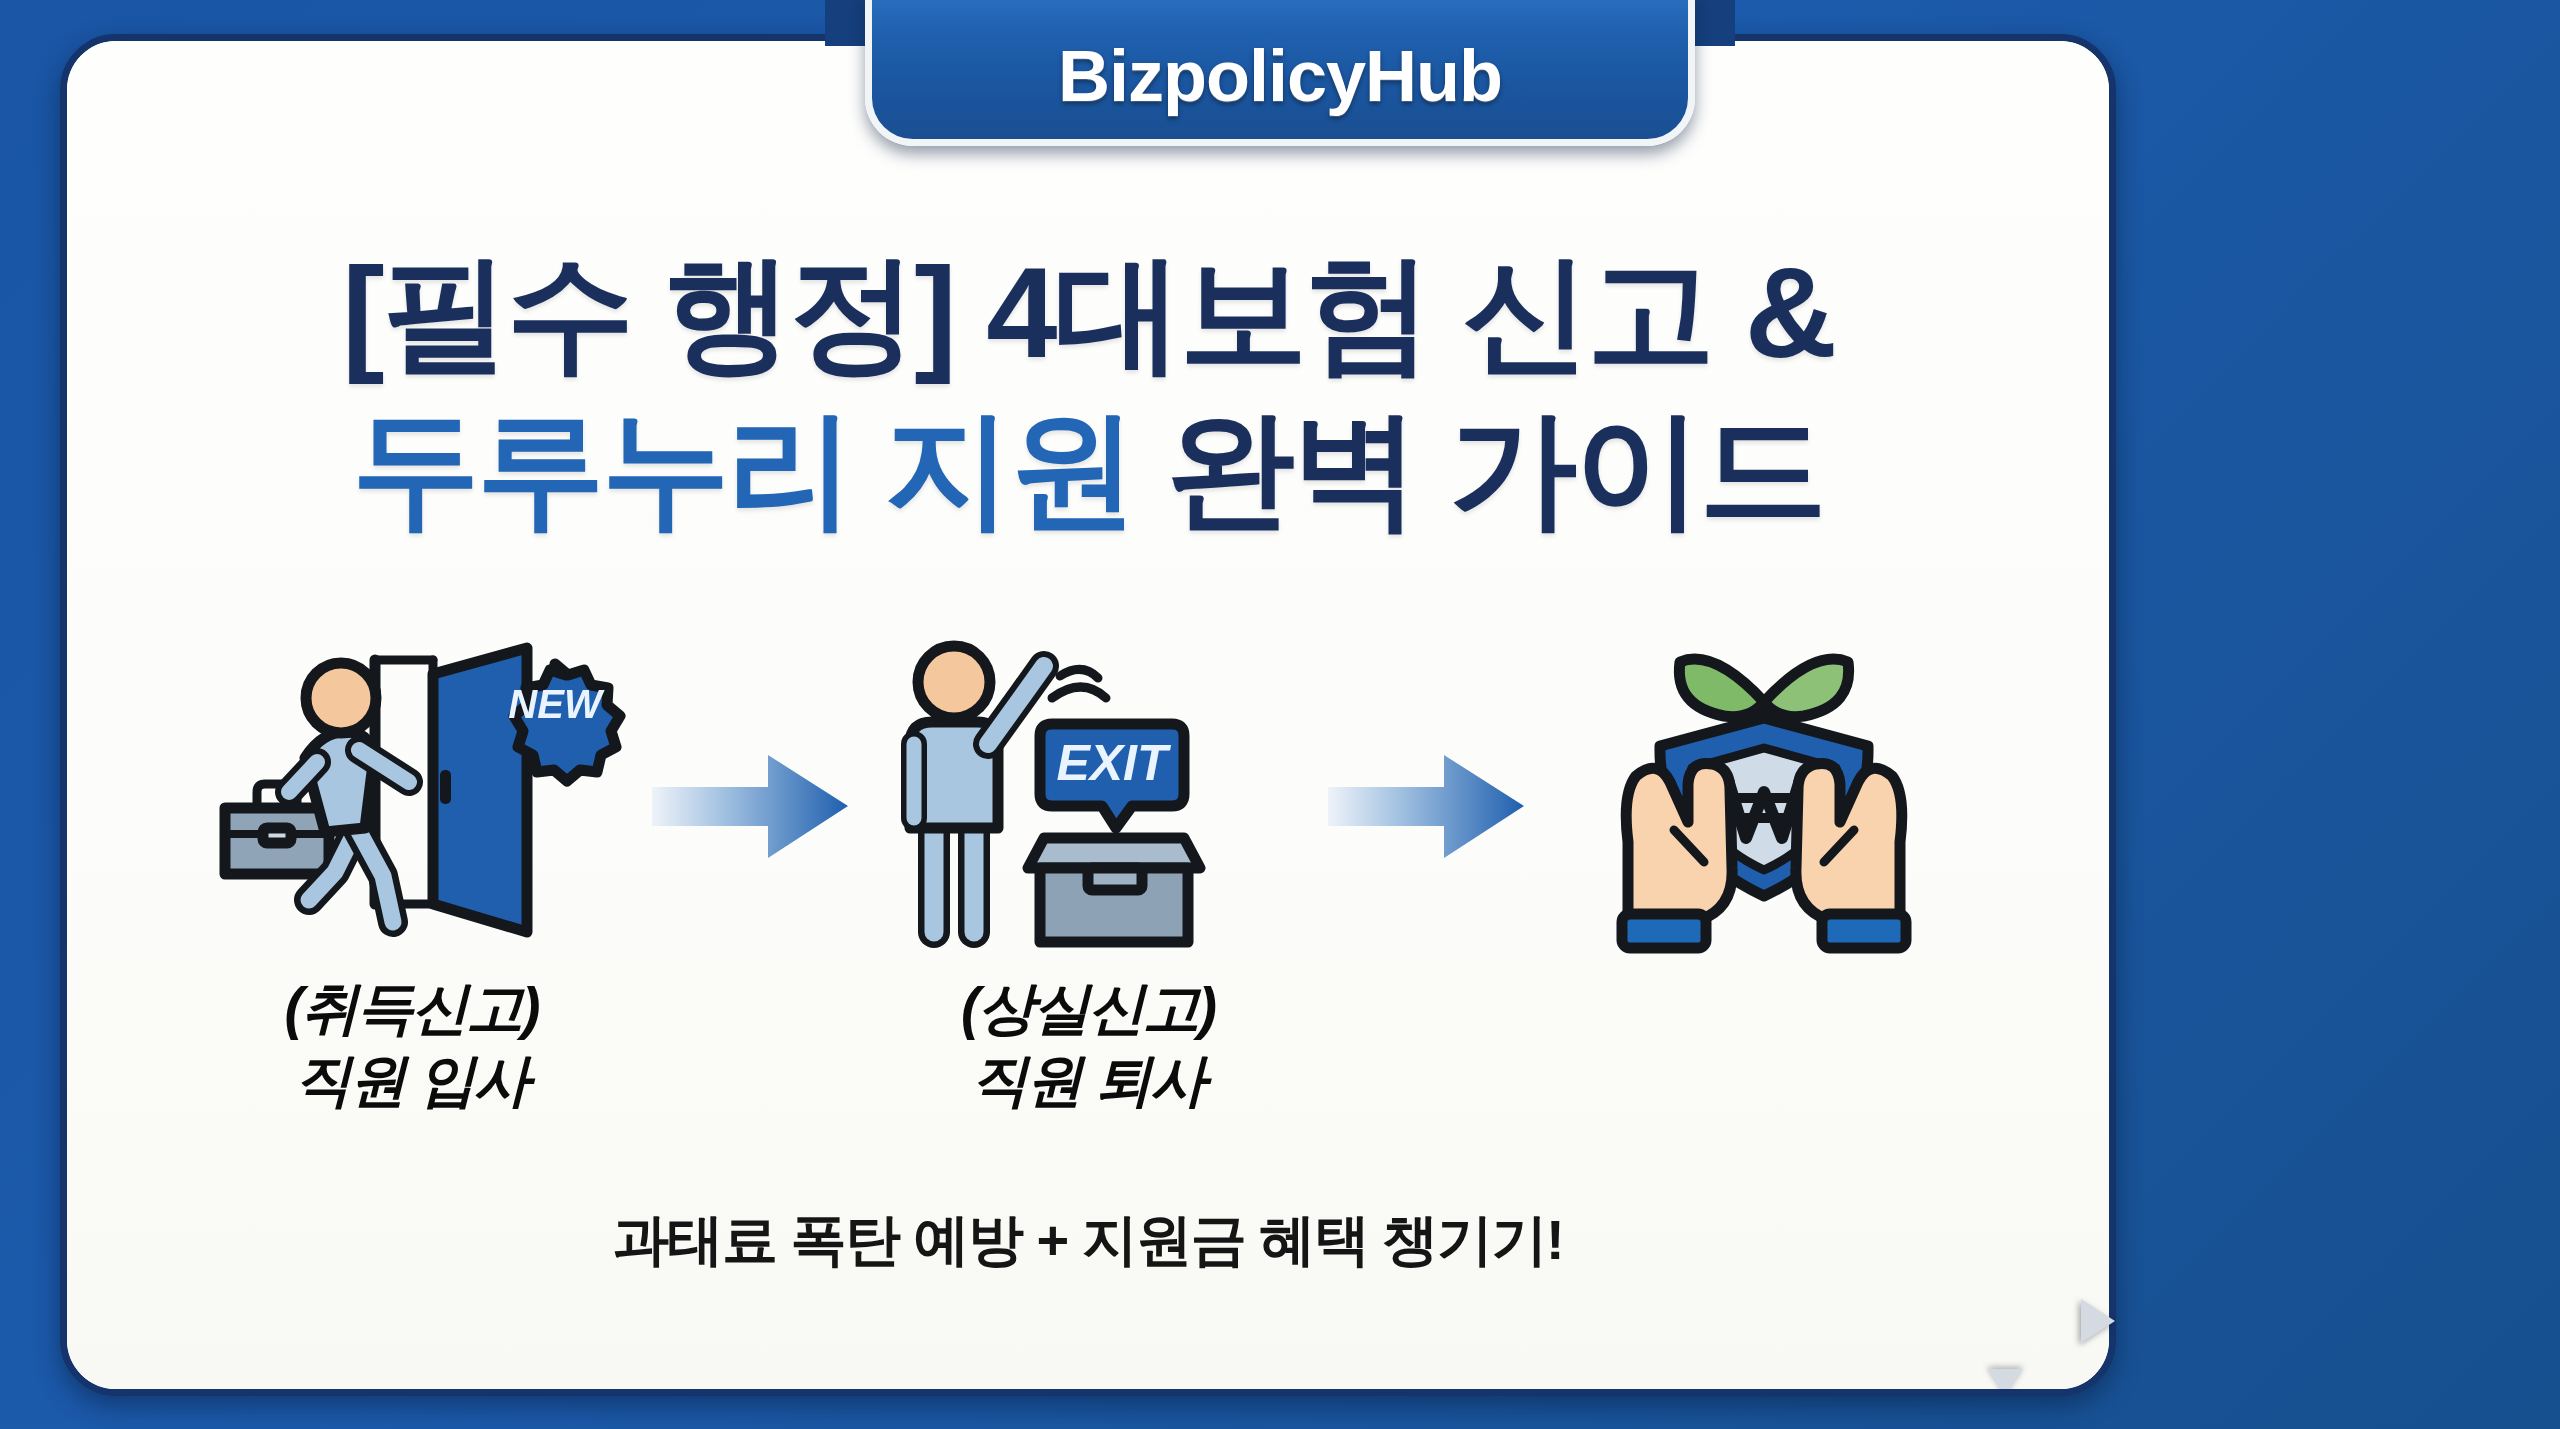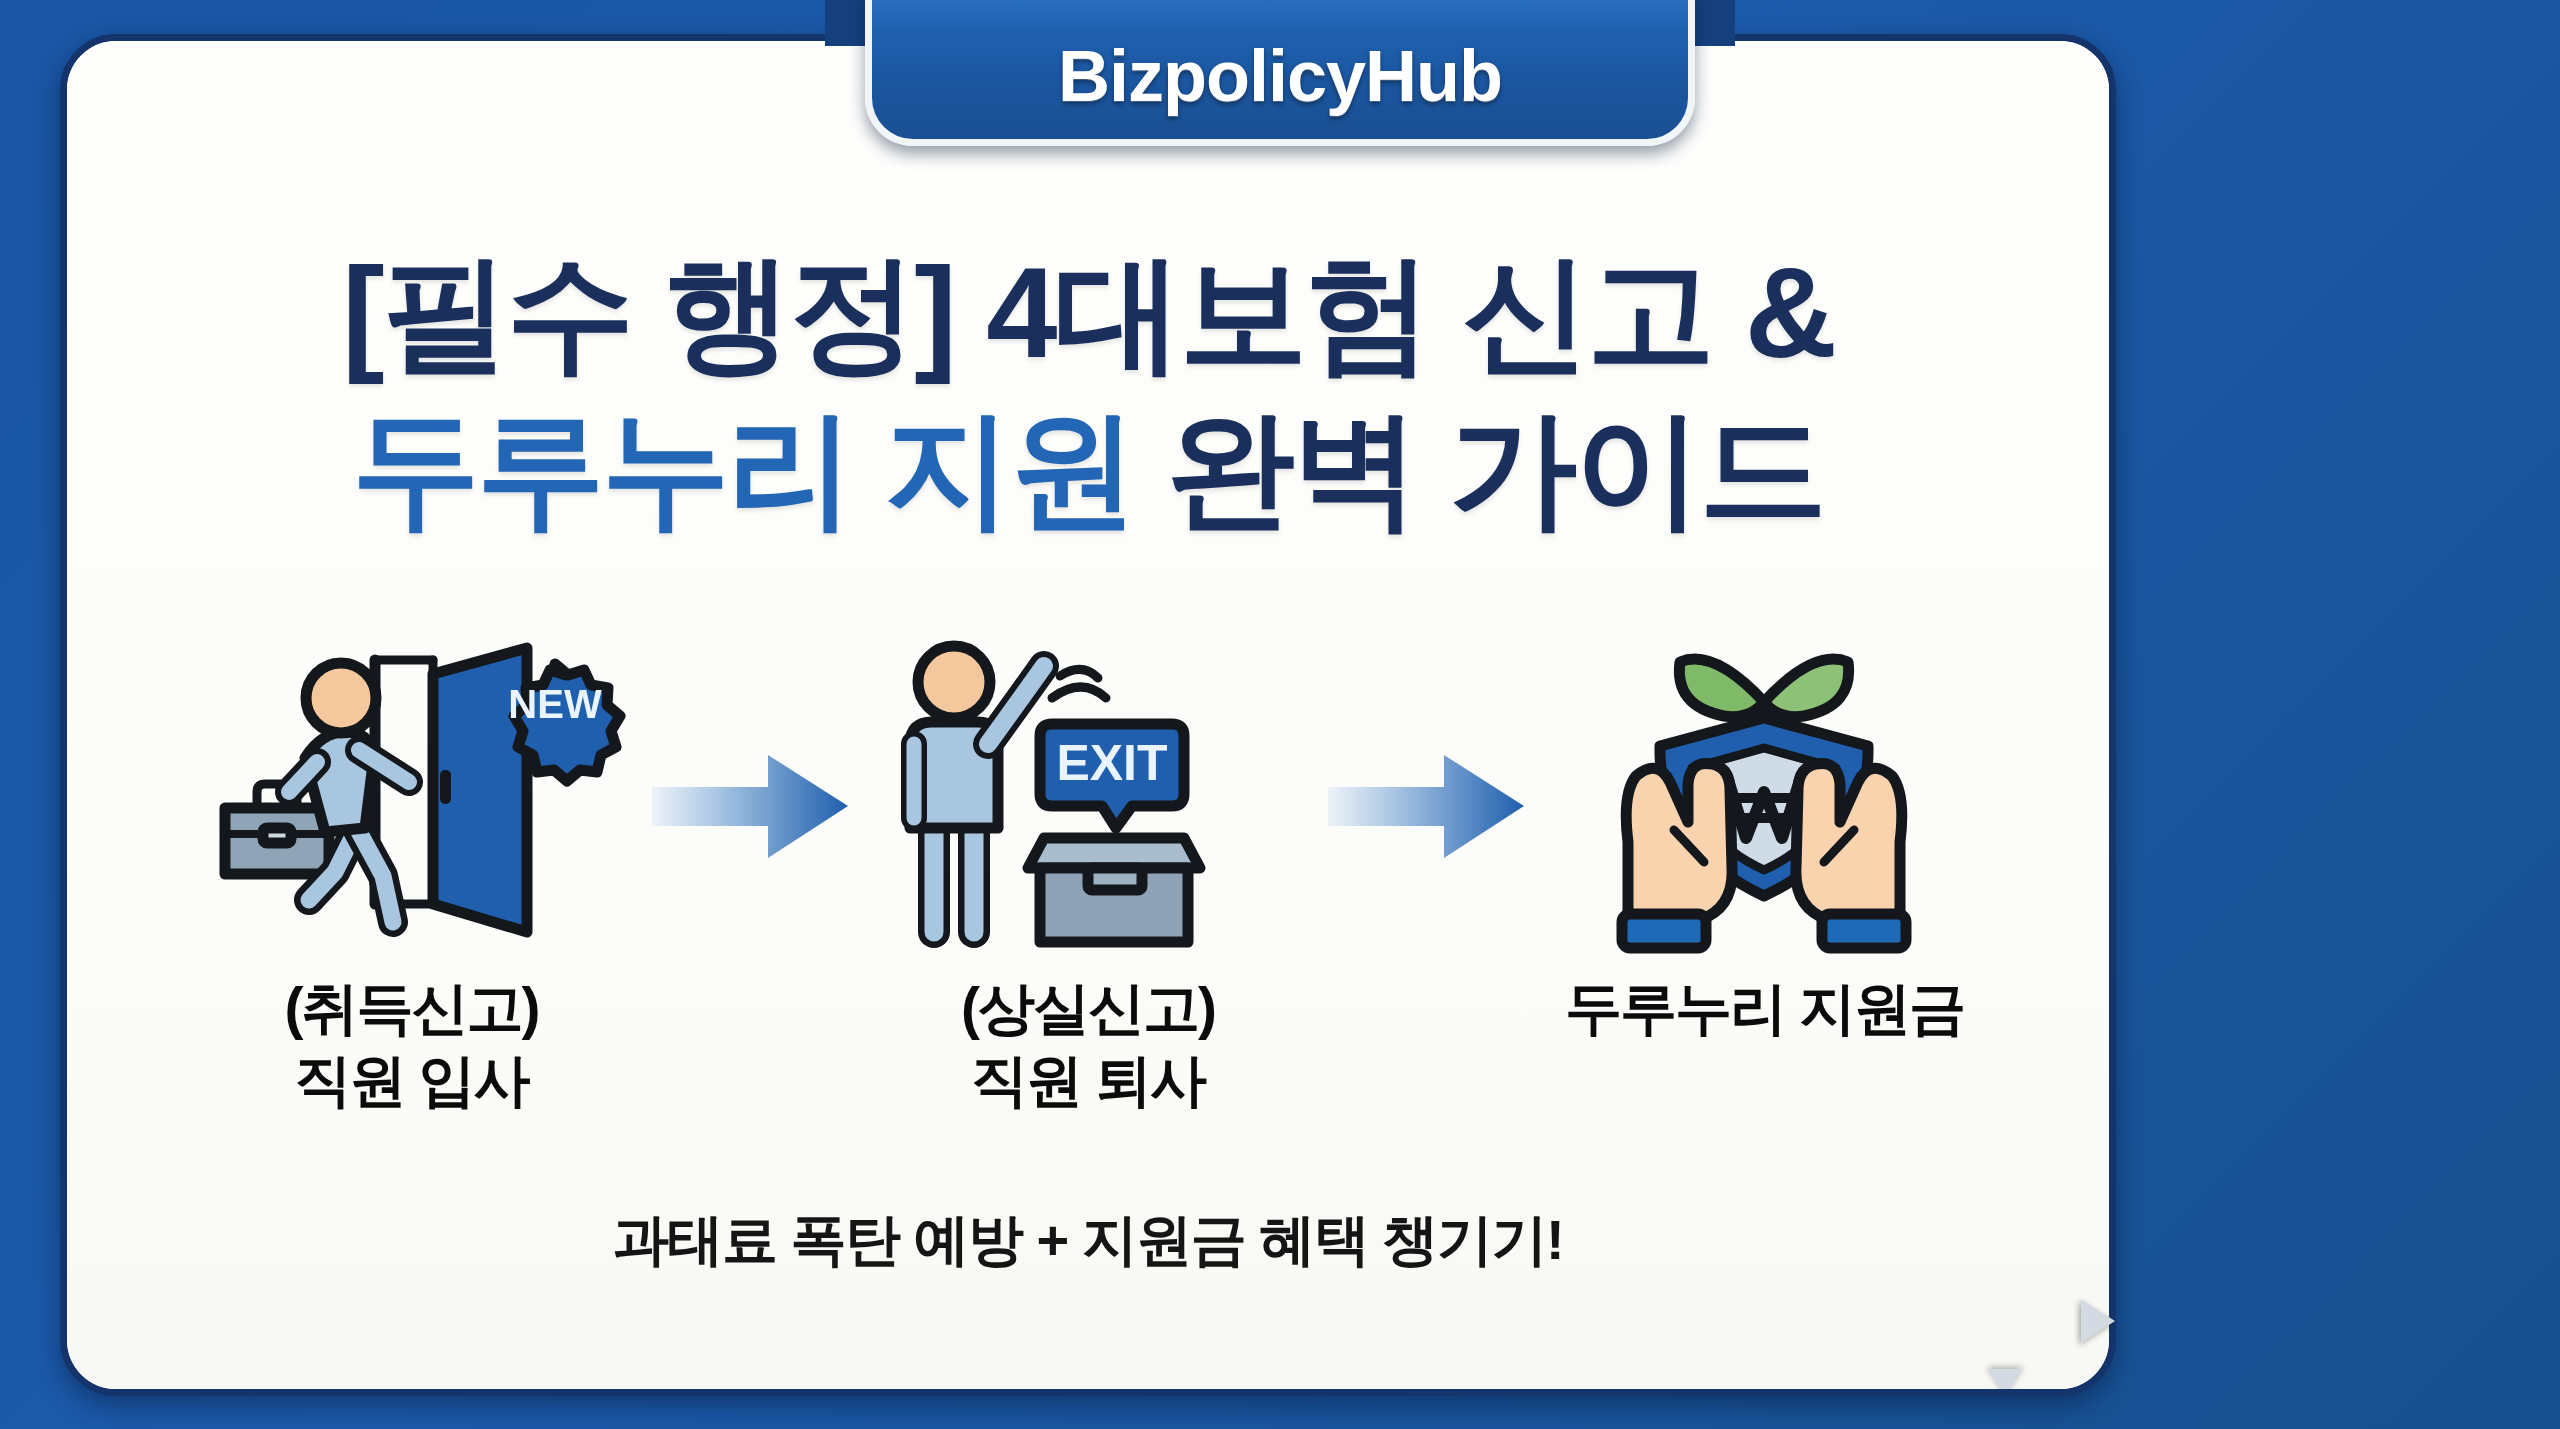--- a/index.html
+++ b/index.html
@@ -95,21 +95,21 @@
   .hl-navy { color:#1a2f5c; text-shadow:0 3px 4px rgba(0,0,0,.10); }
   .hl-blue { color:#2366b6; text-shadow:0 3px 4px rgba(0,0,0,.10); }
   #hl-line2 { margin-top:20px; }
 
   
   #flow {
     position:absolute;
     left:110px; right:110px; top:588px;
     display:flex; align-items:flex-start; justify-content:space-between;
   }
-  .step { width:520px; display:flex; flex-direction:column; align-items:center; }
+  .step { width:520px; display:flex; flex-direction:column; align-items:center;font-style:italic; }
   .step-art { height:330px; width:100%; display:flex; align-items:center; justify-content:center; }
   .step-label {
     margin-top:14px;
     text-align:center;
     color:#0b0b0b;
     font-size:57px;
     font-weight:bold;
     line-height:1.26;
     letter-spacing:-2px;
     white-space:nowrap;
@@ -278,21 +278,20 @@
 
               <path d="M328 144 q-22 -18 -34 6 L276 190 L276 152 q-2 -24 -24 -20 q-18 4 -18 26 L232 236 Q230 276 264 288 L336 288 L336 210 Q342 162 328 144 Z" fill="#f9d3ae"></path>
               <path d="M290 198 L260 230" fill="none" stroke-width="9"></path>
 
               <rect x="58" y="282" width="84" height="34" rx="8" fill="#1f6ab8"></rect>
               <rect x="258" y="282" width="84" height="34" rx="8" fill="#1f6ab8"></rect>
             </g>
           </svg>
         </div>
         <div class="step-label">
-          <div>두루누리 지원금</div>
         </div>
       </div>
 
     </div>
 
     <div id="tagline">과태료 폭탄 예방 + 지원금 혜택 챙기기!</div>
 
     <div id="page-curl2"></div>
   </div>
   <div id="page-curl"></div>

